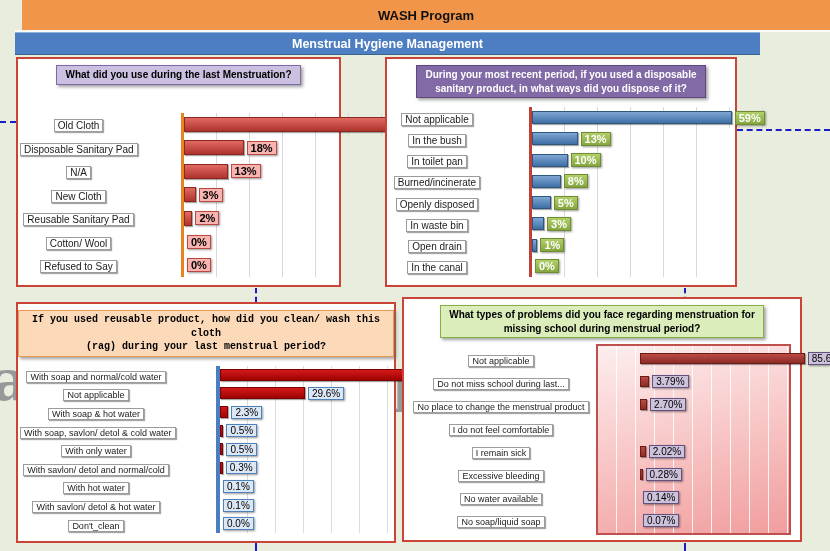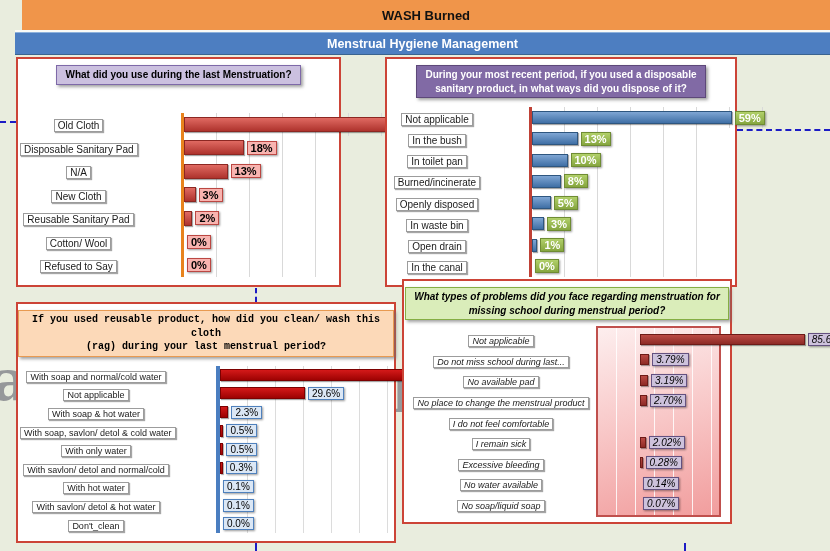--- a/index.html
+++ b/index.html
@@ -4,41 +4,41 @@
 <style>
   html,body{margin:0;padding:0;}
   body{width:830px;height:551px;position:relative;overflow:hidden;
        background:#e9edde;font-family:"Liberation Sans",sans-serif;}
 
   
   .hdr-orange{position:absolute;left:22px;top:0;width:808px;height:30px;
     background:#f0954a;display:flex;align-items:center;justify-content:center;
     font-size:13px;font-weight:bold;color:#111;}
   .hdr-gap{position:absolute;left:15px;top:30px;width:815px;height:2px;background:#fbfbf7;}
-  .hdr-blue{position:absolute;left:15px;top:32px;width:815px;height:21px;
+  .hdr-blue{position:absolute;left:15px;top:32px;width:745px;height:21px;
     background:#4d7ec1;border-top:1px solid #8fb2dc;border-bottom:1px solid #3a638f;
     display:flex;align-items:center;justify-content:center;
     font-size:12.5px;font-weight:bold;color:#fff;}
 
   
   .pb{position:absolute;z-index:1;}
   .pb-h{border-top:2px dashed #1c1cc4;height:0;}
   .pb-v{border-left:2px dashed #1c1cc4;width:0;}
 
   
   .wm{position:absolute;z-index:1;color:#96989a;font-family:"DejaVu Serif",serif;
       font-size:56px;font-weight:bold;line-height:1;}
 
   
   .panel{position:absolute;background:#fff;border:2px solid #cc4437;
          box-sizing:border-box;z-index:2;display:flex;flex-direction:column;}
   #panel1{left:16px;top:57px;width:325px;height:230px;gap:19px;}
   #panel2{left:385px;top:57px;width:352px;height:230px;}
   #panel3{left:16px;top:302px;width:380px;height:241px;}
-  #panel4{left:402px;top:279px;width:330px;height:245px;font-style:italic;}
+  #panel4{left:402px;top:297px;width:400px;height:245px;}
 
   .ctitle{margin:6px auto 0;width:fit-content;max-width:95%;text-align:center;
     font-size:10px;font-weight:bold;padding:2px 8px;white-space:pre-line;line-height:1.35;
     box-shadow:2px 2px 3px rgba(110,110,110,0.65);}
   .c1 .ctitle{background:#cbc0df;border:1px solid #7e69a8;color:#000;}
   .c2 .ctitle{background:#816aa5;border:1px solid #5d4879;color:#fff;}
   .c3 .ctitle{background:#fcd9b8;border:1px solid #e89a51;color:#000;font-family:Liberation Mono, monospace;}
   .c4 .ctitle{background:#daedba;border:1px solid #85ae44;color:#000;}
 
   .cbars{flex:1;display:flex;flex-direction:column;margin:9px 6px 8px 2px;position:relative;}
@@ -77,21 +77,21 @@
   .plotbg{position:absolute;left:190px;top:-3px;right:3px;bottom:-3px;z-index:1;
     border:2px solid #c0504d;
     background:
       repeating-linear-gradient(to right,rgba(255,255,255,0) 0 18px,rgba(255,255,255,0.85) 18px 19px),
       linear-gradient(165deg,#fdeeee 0%,#f8c6c6 50%,#f19d9d 100%);}
 </style>
 </head>
 <body>
 
 <div class="hdr-orange">
-  <span>WASH Burned</span>
+  <span>WASH Program</span>
 </div>
 <div class="hdr-gap"></div>
 <div class="hdr-blue">
   <span>Menstrual Hygiene Management</span>
 </div>
 
 <div class="wm" style="left:-8px;top:352px;">a</div>
 <div class="wm" style="left:392px;top:352px;">p</div>
 
 <div class="pb pb-h" style="left:0;top:121px;width:16px;"></div>
@@ -296,27 +296,20 @@
         </div>
       </div>
       <div class="crow">
         <div class="clabelcol"><span class="clabel">Do not miss school during last...</span></div>
         <div class="cbarwrap">
           <div class="cbar" style="width: 7.2px;"></div>
           <span class="cval">3.79%</span>
         </div>
       </div>
       <div class="crow">
-        <div class="clabelcol"><span class="clabel">No available pad</span></div>
-        <div class="cbarwrap">
-          <div class="cbar" style="width: 6.1px;"></div>
-          <span class="cval">3.19%</span>
-        </div>
-      </div>
-      <div class="crow">
         <div class="clabelcol"><span class="clabel">No place to change the menstrual product</span></div>
         <div class="cbarwrap">
           <div class="cbar" style="width: 5.1px;"></div>
           <span class="cval">2.70%</span>
         </div>
       </div>
       <div class="crow">
         <div class="clabelcol"><span class="clabel">I do not feel comfortable</span></div>
       </div>
       <div class="crow">

